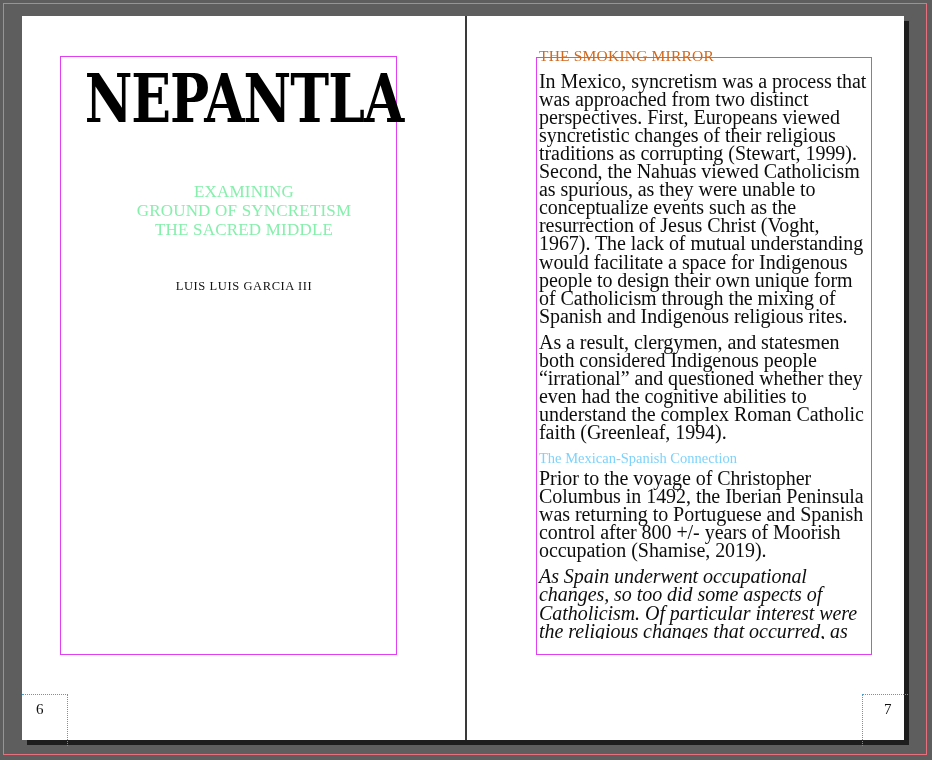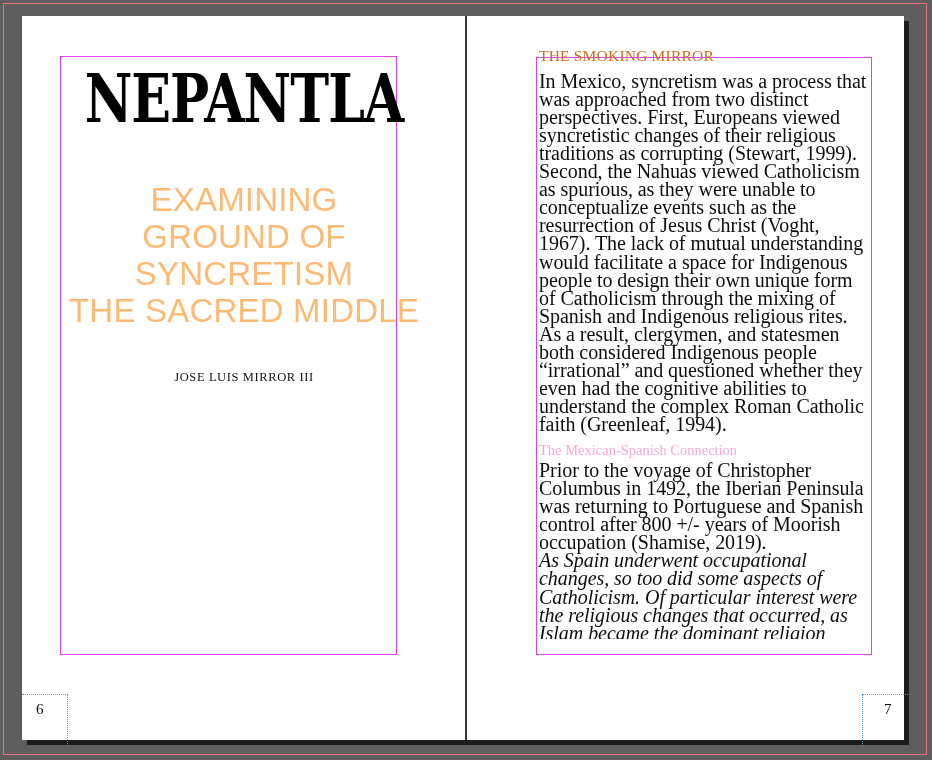--- a/index.html
+++ b/index.html
@@ -103,24 +103,24 @@
     margin: 0;
     padding-top: 8px;
     transform: scaleY(1.16);
     transform-origin: top center;
     font-variant: small-caps;
     font-stretch: condensed;
   }
   #subtitle {
     margin: 0;
     padding-top: 60px;
-    font-family: Liberation Sans, sans-serif;
-    font-size: 33px;
+    font-family: Liberation Serif, serif;
+    font-size: 17px;
     line-height: 1.12;
-    color: #fdba74;
+    color: #86efac;
     letter-spacing: 0.2px;
   }
   #author {
     margin: 0;
     padding-top: 40px;
     font-family: "Liberation Serif", serif;
     font-size: 12.5px;
     letter-spacing: 0.6px;
     color: #111111;
   }
@@ -141,33 +141,33 @@
     font-family: "Liberation Serif", serif;
     font-size: 15.5px;
     color: #d2691e;
     letter-spacing: 0.2px;
     line-height: 1.2;
   }
   .sub-head {
     margin: 9px 0 1px 0;
     font-family: "Liberation Serif", serif;
     font-size: 14.5px;
-    color: #f9a8d4;
+    color: #7dd3fc;
     line-height: 1.2;
   }
   p.body-par {
     margin: 0;
     font-family: "Liberation Serif", serif;
     font-size: 20px;
     line-height: 18.1px;
     color: #0d0d0d;
     text-align: left;
     letter-spacing: -0.05px;
   }
-  p.body-par + p.body-par { margin-top: 0; }
+  p.body-par + p.body-par { margin-top: 8px; }
   p.spaced { margin-top: 13px; font-style: italic; }
 
   
   .folio {
     position: absolute;
     font-family: "Liberation Serif", serif;
     font-size: 15px;
     color: #111111;
   }
   #folio-left  { left: 36px;  top: 701px; }
@@ -212,21 +212,21 @@
   <div class="text-frame" id="frame-left"></div>
   <div class="text-frame" id="frame-right"></div>
 
   <div id="title-block">
     <h1 id="book-title">NEPANTLA</h1>
     <div id="subtitle">
       <div>EXAMINING</div>
       <div>GROUND OF SYNCRETISM</div>
       <div>THE SACRED MIDDLE</div>
     </div>
-    <div id="author">JOSE LUIS MIRROR III</div>
+    <div id="author">LUIS LUIS GARCIA III</div>
   </div>
 
   <div id="body-block">
     <div class="chapter-head">THE SMOKING MIRROR</div>
     <p class="body-par">In Mexico, syncretism was a process that was approached from two distinct perspectives. First, Europeans viewed syncretistic changes of their religious traditions as corrupting (Stewart, 1999). Second, the Nahuas viewed Catholicism as spurious, as they were unable to conceptualize events such as the resurrection of Jesus Christ (Voght, 1967). The lack of mutual understanding would facilitate a space for Indigenous people to design their own unique form of Catholicism through the mixing of Spanish and Indigenous religious rites.</p>
     <p class="body-par">As a result, clergymen, and statesmen both considered Indigenous people “irrational” and questioned whether they even had the cognitive abilities to understand the complex Roman Catholic faith (Greenleaf, 1994).</p>
     <div class="sub-head">The Mexican-Spanish Connection</div>
     <p class="body-par">Prior to the voyage of Christopher Columbus in 1492, the Iberian Peninsula was returning to Portuguese and Spanish control after 800 +/- years of Moorish occupation (Shamise, 2019).</p>
     <p class="body-par spaced">As Spain underwent occupational changes, so too did some aspects of Catholicism. Of particular interest were the religious changes that occurred, as Islam became the dominant religion throughout the Iberian Peninsula (Moss, 2016). Accounts vary about the Moorish occupation of Spain, however, for the purpose of this thesis, I will focus specifically on the religious changes that placed Spain and Mexico in the same quandary. In many cases, the legends connected with locations and premonitions found in Mexico were similar to those experienced by the Spanish as</p>
   </div>

